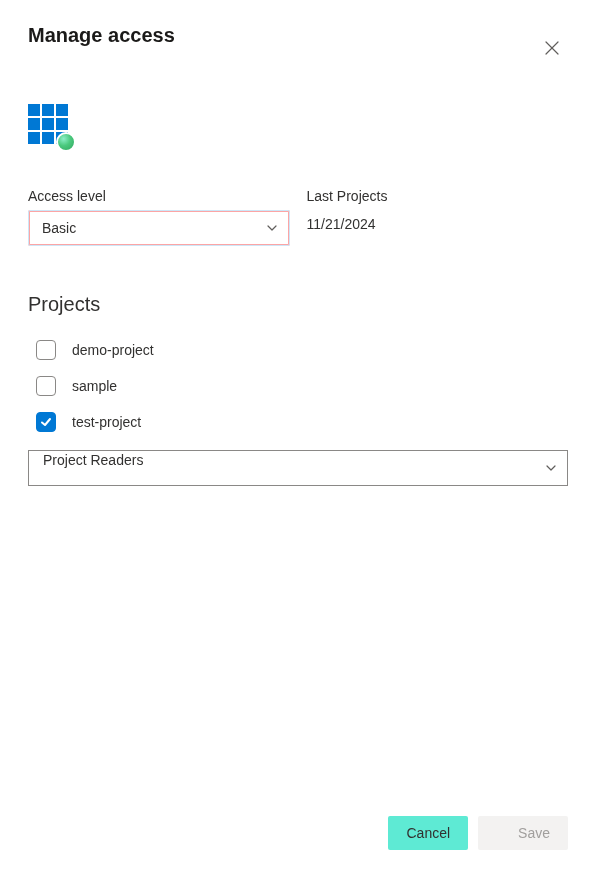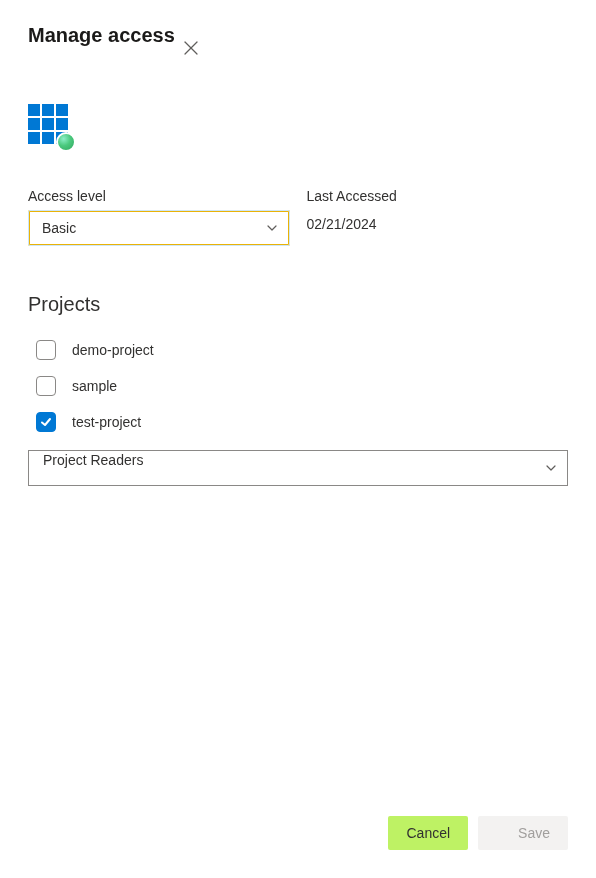--- a/index.html
+++ b/index.html
@@ -17,21 +17,21 @@
       position: relative;
     }
     .dialog {
       padding: 24px 28px;
       height: 100%;
       display: flex;
       flex-direction: column;
     }
     .header {
       display: flex;
-      justify-content: flex-start;
+      justify-content: space-between;
       align-items: flex-start;
     }
     .title {
       font-size: 20px;
       font-weight: 600;
       color: #1b1a19;
     }
     .close-btn {
       width: 32px;
       height: 32px;
@@ -92,21 +92,21 @@
       margin-bottom: 6px;
       display: block;
     }
     .field-value {
       font-size: 14px;
       color: #323130;
       padding: 6px 0;
     }
     .select {
       position: relative;
-      border: 2px solid #eab308;
+      border: 2px solid #fca5a5;
       border-radius: 2px;
       height: 36px;
       display: flex;
       align-items: center;
       padding: 0 52px 0 12px;
       cursor: pointer;
       background: #ffffff;
     }
     .select::after {
       content: "";
@@ -191,21 +191,21 @@
     .btn {
       height: 34px;
       padding: 0 18px;
       border: none;
       font-size: 14px;
       font-family: inherit;
       cursor: pointer;
       border-radius: 2px;
     }
     .btn-cancel {
-      background: #bef264;
+      background: #5eead4;
       color: #323130;
     }
     .btn-save {
       background: #f3f2f1;
       color: #a19f9d;
       cursor: default;
       padding-left: 40px;
     }
   </style>
 </head>
@@ -241,22 +241,22 @@
     <div class="field">
       <label class="field-label">Access level</label>
       <div class="select">
         <span class="select-text">Basic</span>
         <svg class="select-chevron" viewBox="0 0 12 12" fill="none" stroke="#605e5c" stroke-width="1.2" stroke-linecap="round" stroke-linejoin="round">
           <polyline points="2,4 6,8 10,4"></polyline>
         </svg>
       </div>
     </div>
     <div class="field">
-      <label class="field-label">Last Accessed</label>
-      <div class="field-value">02/21/2024</div>
+      <label class="field-label">Last Projects</label>
+      <div class="field-value">11/21/2024</div>
     </div>
   </div>
 
   <div class="projects-label">Projects</div>
 
   <div class="project-list">
     <div class="project-item">
       <div class="checkbox"></div>
       <span class="project-name">demo-project</span>
     </div>

